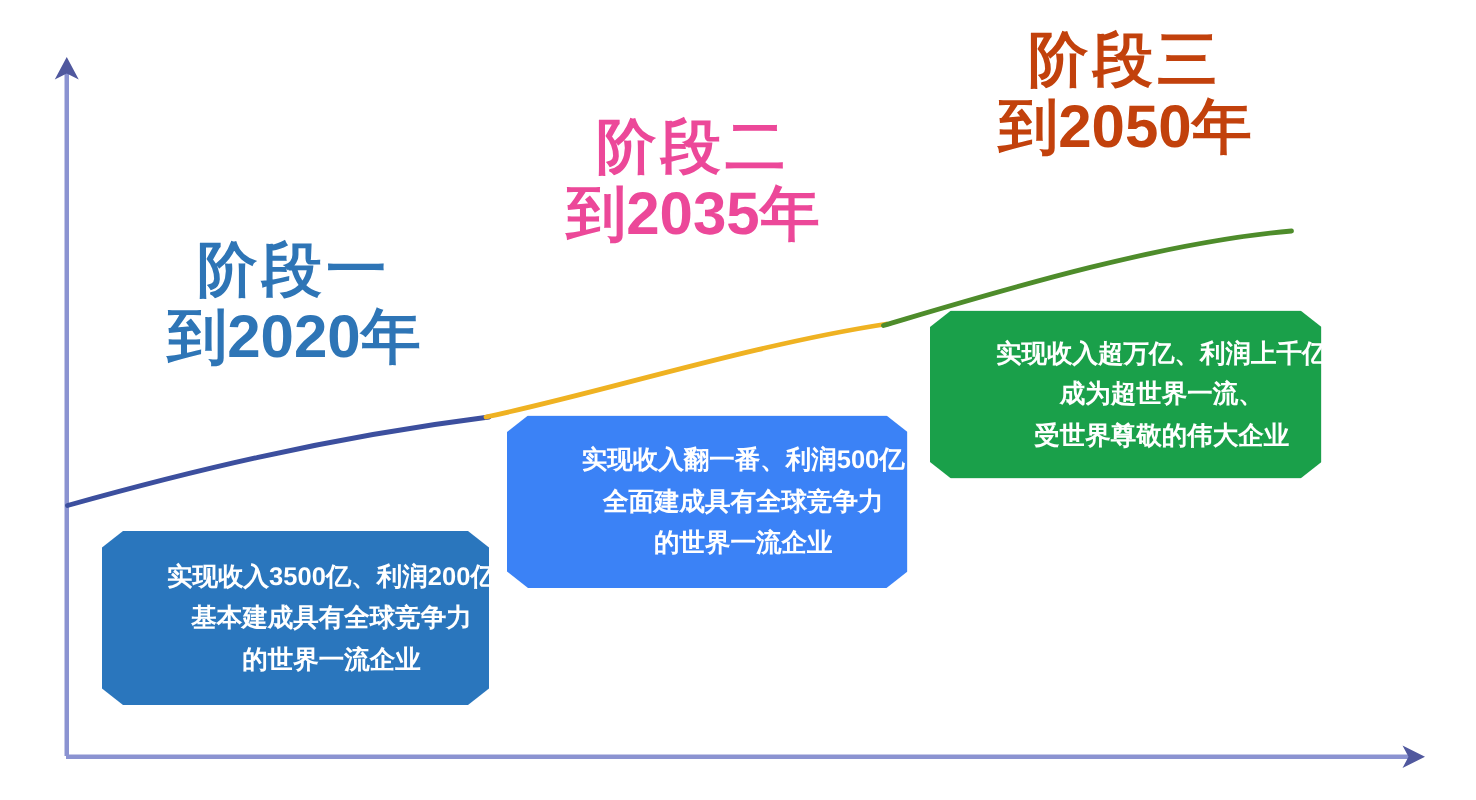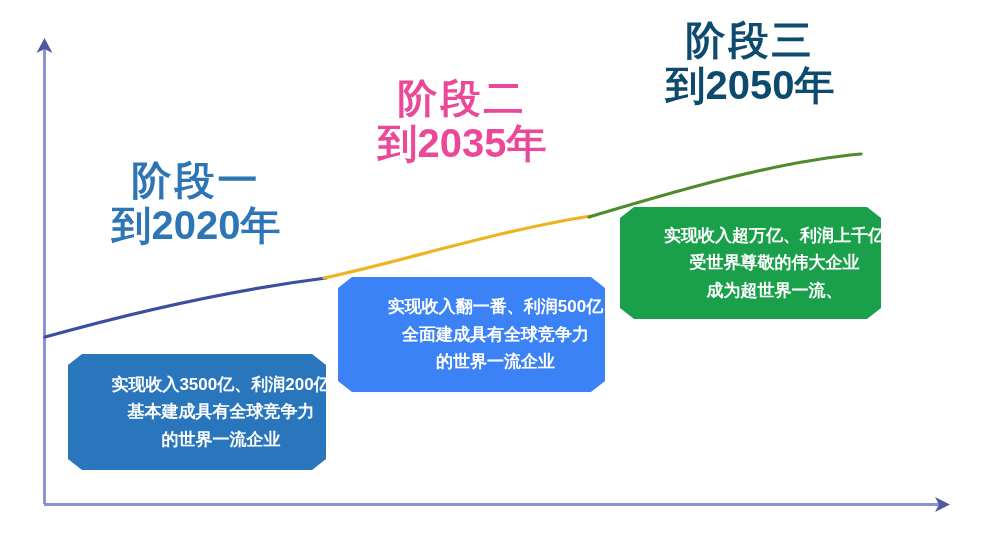--- a/index.html
+++ b/index.html
@@ -64,21 +64,21 @@
   #heading-stage-2 {
     left: 352px;
     top: 76px;
     width: 220px;
     color: #ec4899;
   }
   #heading-stage-3 {
     left: 640px;
     top: 18px;
     width: 220px;
-    color: #0c4a6e;
+    color: #c2410c;
   }
 
   
   .callout {
     position: absolute;
     box-sizing: border-box;
     display: flex;
     flex-direction: column;
     align-items: center;
     justify-content: center;
@@ -169,17 +169,17 @@
   </div>
 
   <div class="callout" id="callout-stage-2">
     <span class="cl-line">实现收入翻一番、利润500亿</span>
     <span class="cl-line">全面建成具有全球竞争力</span>
     <span class="cl-line">的世界一流企业</span>
   </div>
 
   <div class="callout" id="callout-stage-3">
     <span class="cl-line">实现收入超万亿、利润上千亿</span>
+    <span class="cl-line">成为超世界一流、</span>
     <span class="cl-line">受世界尊敬的伟大企业</span>
-    <span class="cl-line">成为超世界一流、</span>
   </div>
 
 </div>
 
 </body></html>

